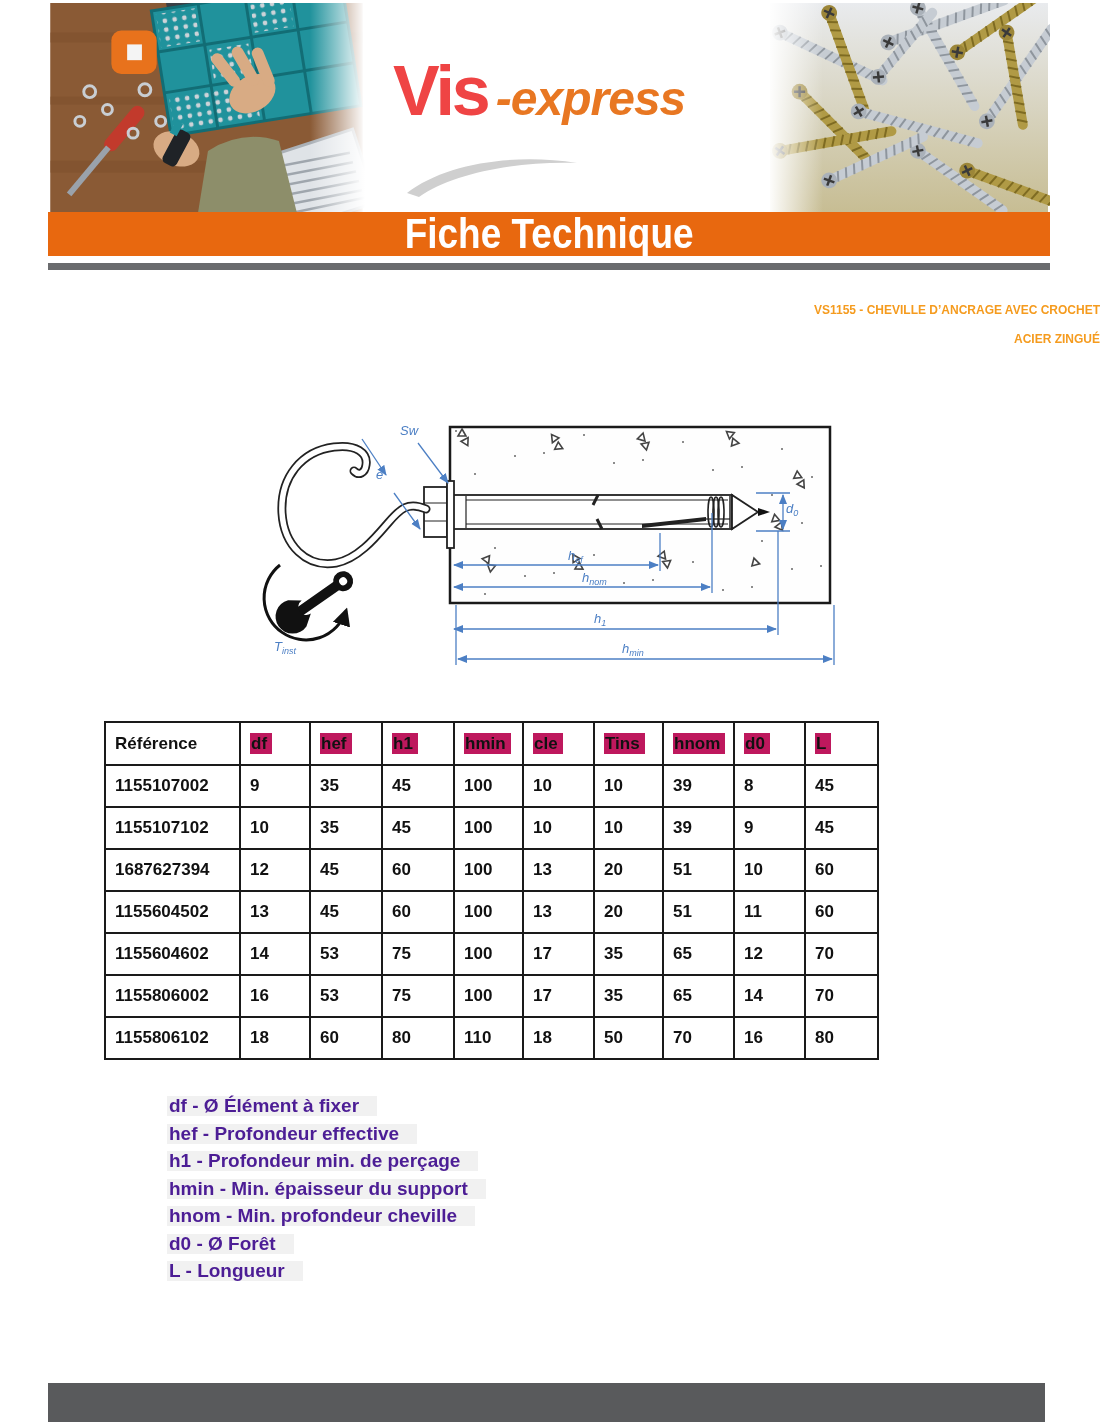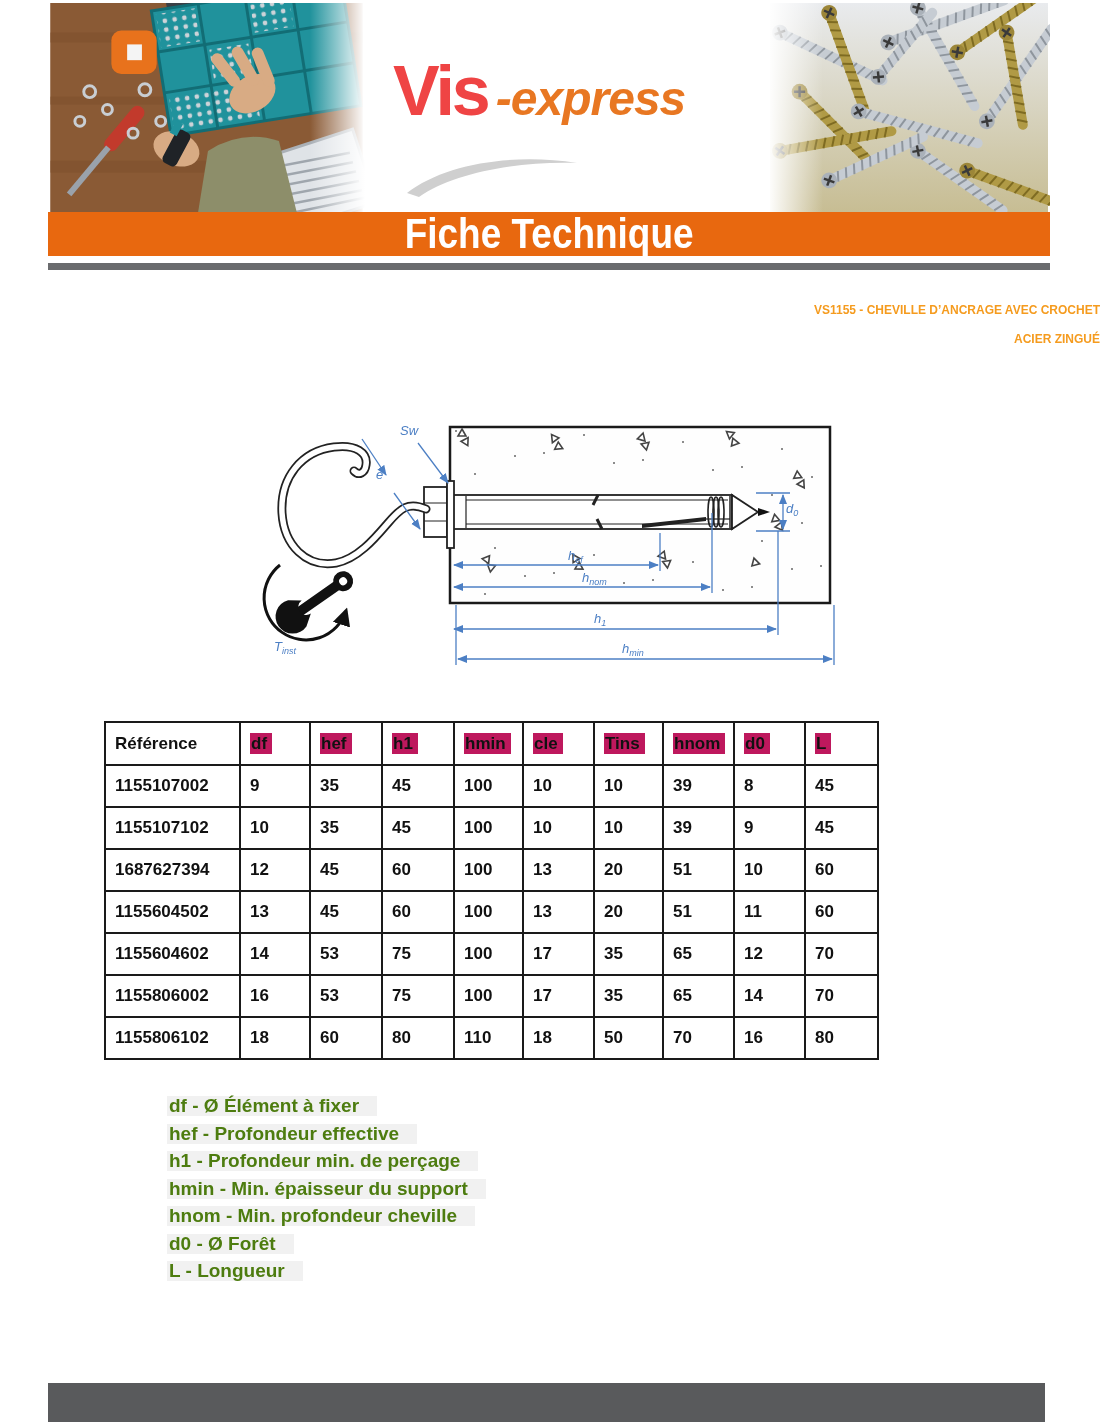--- a/index.html
+++ b/index.html
@@ -33,21 +33,21 @@
   table.spec{position:absolute;left:104px;top:721px;border-collapse:collapse;table-layout:fixed;}
   table.spec th,table.spec td{border:2px solid #1a1a1a;font-weight:bold;font-size:17px;color:#111;
              text-align:left;padding:0 0 0 9px;white-space:nowrap;}
   table.spec th{height:41px;}
   table.spec td{height:40px;}
   table.spec .hl{background:#be185d;padding:1px 5px 1px 1px;}
 
   
   .legend{position:absolute;left:167px;top:1096px;}
   .legend div{margin-bottom:7.5px;}
-  .legend span{display:inline-block;background:#f1f1f1;color:#4d7c0f;
+  .legend span{display:inline-block;background:#f1f1f1;color:#4c1d95;
                font-weight:bold;font-size:19px;line-height:20px;padding:0 18px 0 2px;}
 
   
   .footer-bar{position:absolute;left:48px;top:1383px;width:997px;height:39px;background:#595A5C;}
 
   
   .drawing{position:absolute;left:250px;top:413px;}
   .dimtxt{font-family:"Liberation Sans",sans-serif;font-style:italic;font-size:13px;fill:#4C7FC4;}
   .dimsub{font-size:9px;}
 </style>

